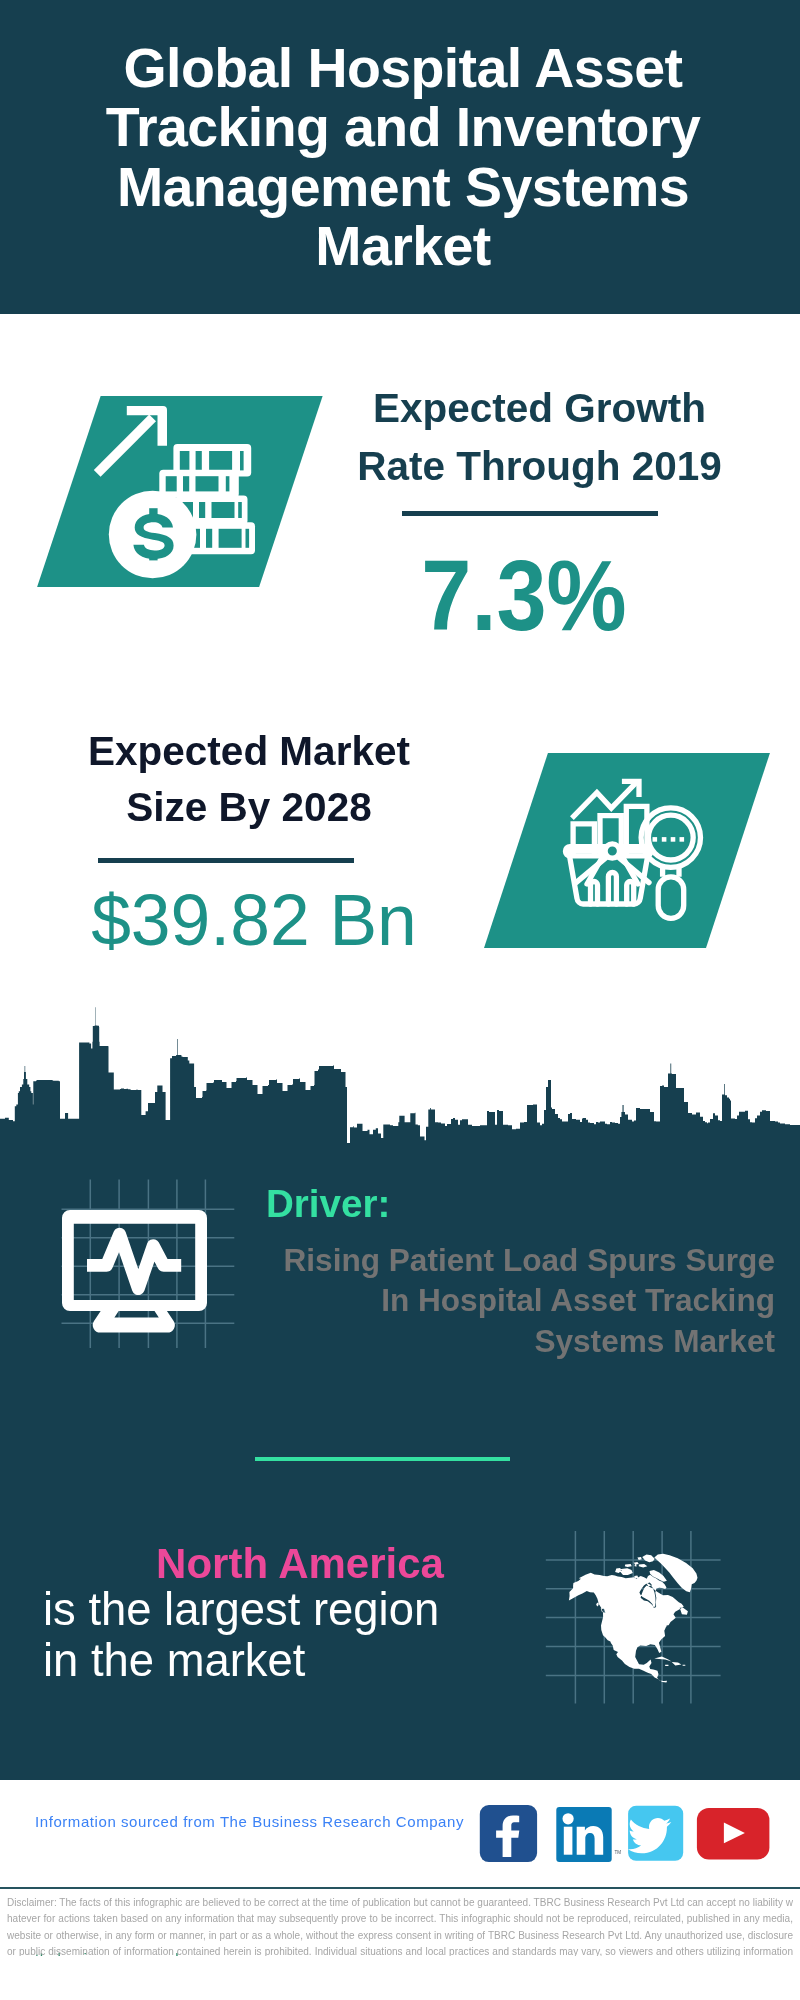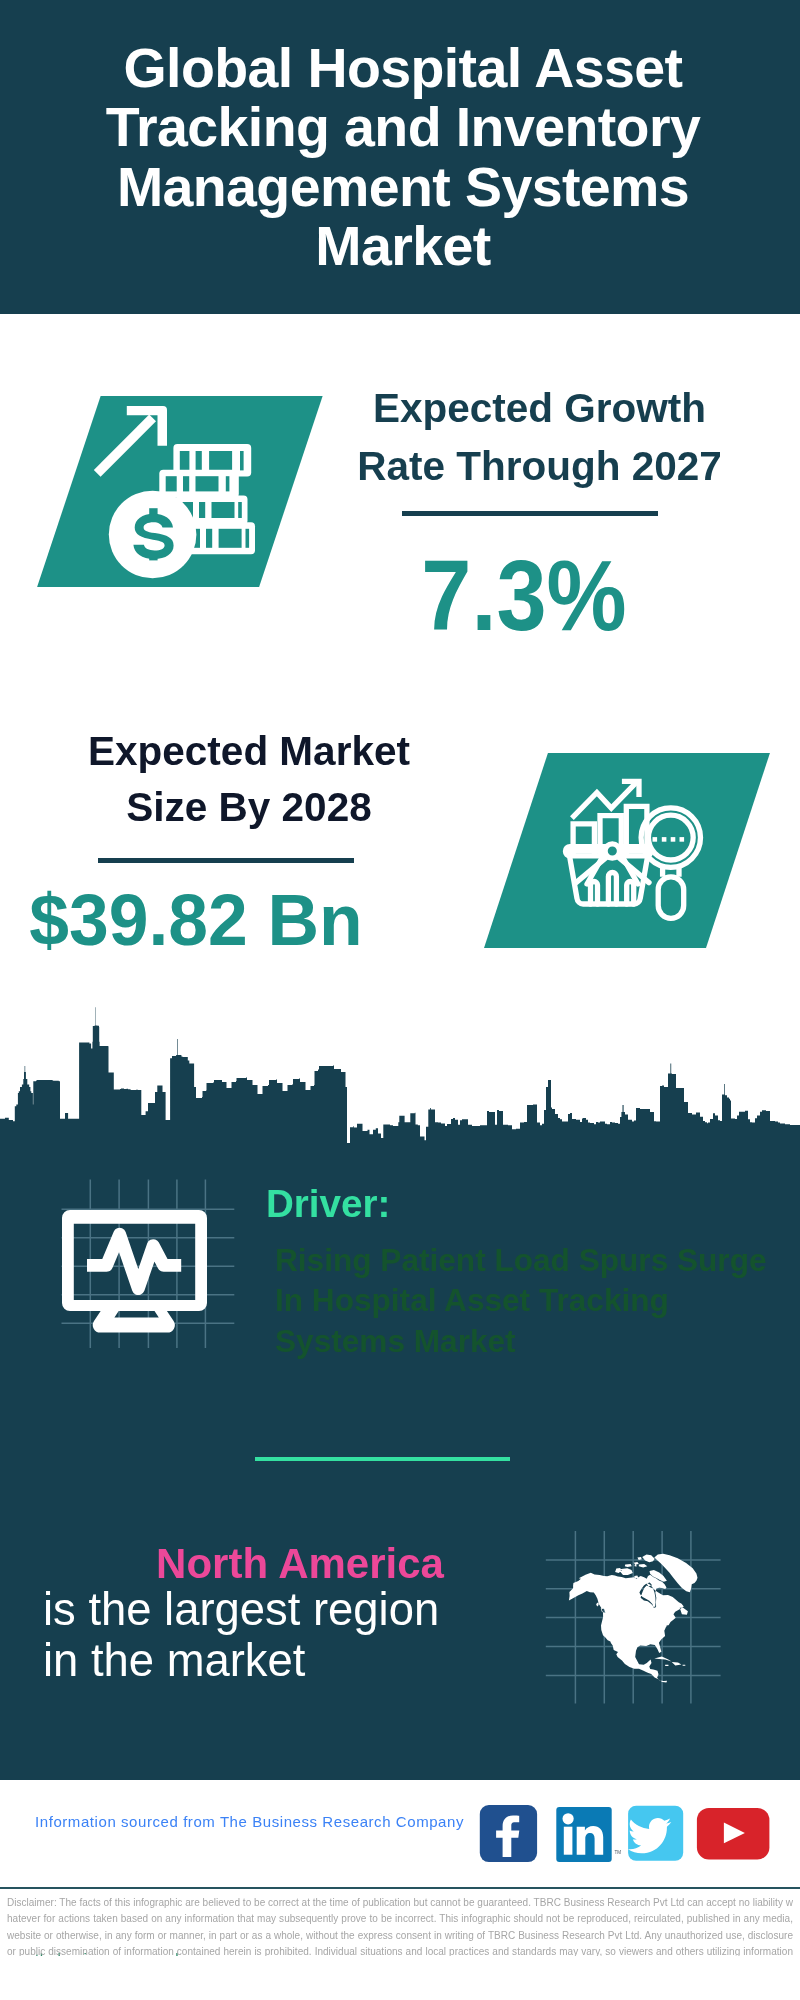--- a/index.html
+++ b/index.html
@@ -19,34 +19,34 @@
   #stat1-label{position:absolute;left:314px;top:380px;width:451px;text-align:center;color:#163f4f;
      font-weight:bold;font-size:40.5px;line-height:57.7px;}
   #stat1-rule{position:absolute;left:401.6px;top:511.3px;width:256.7px;height:4.6px;background:#163f4f;}
   #stat1-value{position:absolute;left:299px;top:545px;width:450px;text-align:center;color:#1d9187;
      font-weight:bold;font-size:100.7px;line-height:100px;transform:scaleX(0.895);transform-origin:center top;}
 
   
   #stat2-label{position:absolute;left:23.5px;top:724px;width:451px;text-align:center;color:#0f172a;
      font-weight:bold;font-size:40.5px;line-height:55.6px;}
   #stat2-rule{position:absolute;left:98px;top:858.1px;width:255.8px;height:4.5px;background:#163f4f;}
-  #stat2-value{position:absolute;left:28.5px;top:880px;width:450px;color:#1d9187;
-     font-weight:bold;font-size:71.5px;line-height:80px;transform:scaleX(0.999);transform-origin:center top;}
+  #stat2-value{position:absolute;left:28.5px;top:880px;width:450px;text-align:center;color:#1d9187;
+     font-weight:normal;font-size:71.5px;line-height:80px;transform:scaleX(0.999);transform-origin:center top;}
   #para2{left:483.7px;top:753px;width:222px;height:195px;transform:skewX(-18.15deg);transform-origin:bottom left;}
   #icon2{position:absolute;left:0;top:0;width:800px;height:2000px;}
 
   
   #darksec{position:absolute;left:0;top:1144px;width:800px;height:636px;background:#163f4f;}
   #skyline{position:absolute;left:0;top:0;width:800px;height:2000px;}
 
   
   #driver-icon{position:absolute;left:0;top:0;width:800px;height:2000px;}
   #driver-heading{position:absolute;left:266px;top:1184px;width:500px;text-align:left;color:#34e0a1;
      font-weight:bold;font-size:38.6px;line-height:40px;}
-  #driver-text{position:absolute;left:275px;top:1240px;width:500px;text-align:left;color:#14532d;
+  #driver-text{position:absolute;left:275px;top:1240px;width:500px;text-align:right;color:#737373;
      font-weight:bold;font-size:31.6px;line-height:40.3px;}
 
   #mid-rule{position:absolute;left:254.5px;top:1456.9px;width:255.6px;height:4.3px;background:#34e0a1;}
 
   
   #region-name{position:absolute;left:50px;top:1540px;width:500px;text-align:center;color:#ec4899;
      font-weight:bold;font-size:42px;line-height:48.8px;}
   #region-sub{position:absolute;left:43px;top:1585px;width:500px;text-align:left;color:#fff;
      font-weight:normal;font-size:45.4px;line-height:50.9px;}
   #map-wrap{position:absolute;left:0;top:0;width:800px;height:2000px;}
@@ -125,21 +125,21 @@
                  c -11.9 0 -19.9 -5.6 -20.5 -14.2
                  h 10.5 c 0.8 3.7 4.9 5.7 10.7 5.7
                  c 6.1 0 10.0 -1.9 10.0 -5.0
                  c 0 -3.0 -2.6 -4.3 -11.7 -5.7
                  c -12.0 -1.8 -18.2 -5.1 -18.2 -12.1
                  c 0 -8.0 7.5 -13.9 18.9 -13.9 z"></path>
       </g>
     </g>
       </svg>
   </div>
-  <div id="stat1-label"><span>Expected Growth</span><br><span>Rate Through 2027</span></div>
+  <div id="stat1-label"><span>Expected Growth</span><br><span>Rate Through 2019</span></div>
   <div id="stat1-rule"></div>
   <div id="stat1-value">7.3%</div>
 
   <div id="stat2-label"><span>Expected Market</span><br><span>Size By 2028</span></div>
   <div id="stat2-rule"></div>
   <div id="stat2-value">$39.82 Bn</div>
   <div class="para" id="para2"></div>
   <div id="icon2">
     <svg viewBox="0 0 800 2000" width="800" height="2000" xmlns="http://www.w3.org/2000/svg">
       <g fill="none" stroke="#fff" stroke-width="5.3" stroke-linecap="butt" stroke-linejoin="miter">

